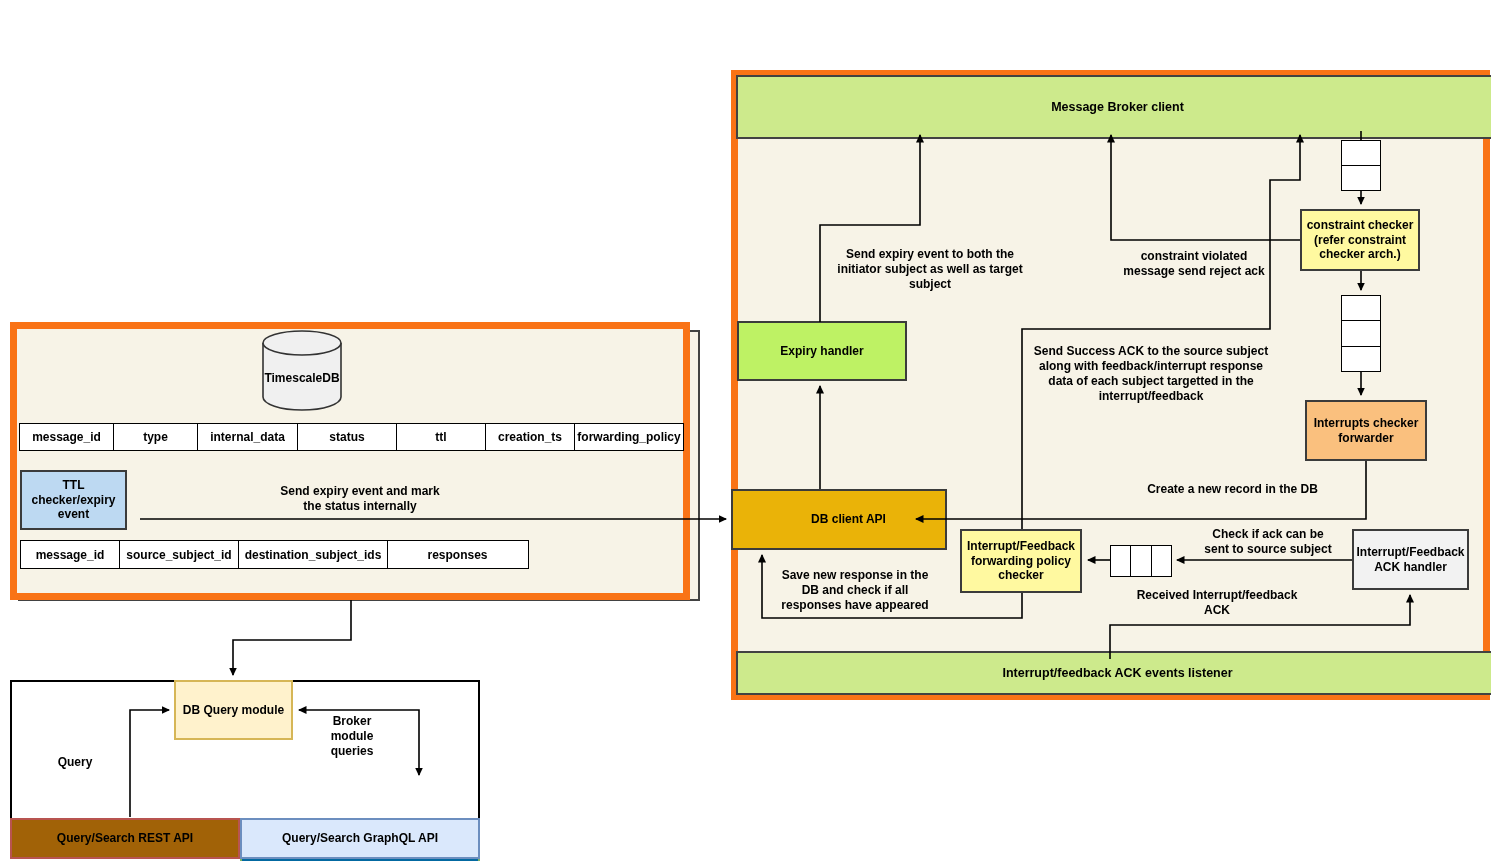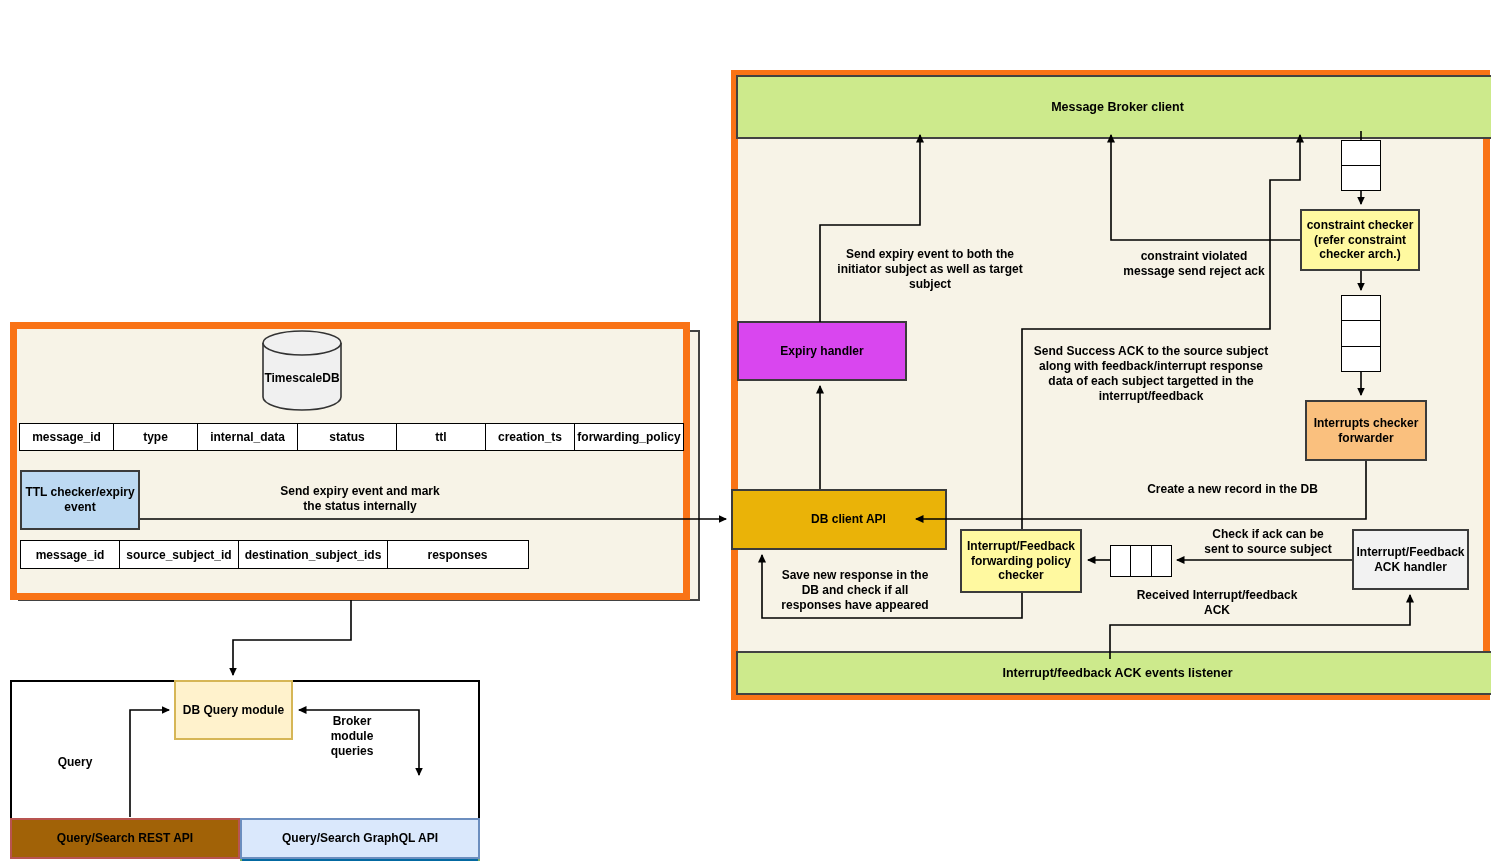--- a/index.html
+++ b/index.html
@@ -46,21 +46,21 @@
   <div class="abs tblrow" style="left:19px;top:423px;height:28px;">
     <div class="tblcell" style="width:95px;height:28px;">message_id</div>
     <div class="tblcell" style="width:86px;height:28px;">type</div>
     <div class="tblcell" style="width:101px;height:28px;">internal_data</div>
     <div class="tblcell" style="width:101px;height:28px;">status</div>
     <div class="tblcell" style="width:90px;height:28px;">ttl</div>
     <div class="tblcell" style="width:91px;height:28px;">creation_ts</div>
     <div class="tblcell" style="width:110px;height:28px;">forwarding_policy</div>
   </div>
 
-  <div class="abs box" style="left:20px;top:470px;width:120px;height:60px;background:#BDD9F2;">TTL checker/expiry
+  <div class="abs box" style="left:20px;top:470px;width:107px;height:60px;background:#BDD9F2;">TTL checker/expiry
 event</div>
   <div class="abs lbl" style="left:250px;top:484px;width:220px;">Send expiry event and mark
 the status internally</div>
 
   <div class="abs tblrow" style="left:20px;top:540px;height:29px;">
     <div class="tblcell" style="width:100px;height:29px;">message_id</div>
     <div class="tblcell" style="width:121px;height:29px;">source_subject_id</div>
     <div class="tblcell" style="width:150px;height:29px;">destination_subject_ids</div>
     <div class="tblcell" style="width:142px;height:29px;">responses</div>
   </div>
@@ -77,21 +77,21 @@
 
   <div class="abs panel" style="left:731px;top:70px;width:759px;height:630px;">
     <div class="greenbar" style="position:absolute;left:-2px;top:-2px;width:759px;height:60px;">
       <span>Message Broker client</span>
     </div>
     <div class="greenbar" style="position:absolute;left:-2px;bottom:-2px;width:759px;height:40px;">
       <span>Interrupt/feedback ACK events listener</span>
     </div>
   </div>
 
-  <div class="abs box" style="left:737px;top:321px;width:170px;height:60px;background:#d946ef;">Expiry handler</div>
+  <div class="abs box" style="left:737px;top:321px;width:170px;height:60px;background:#bef264;">Expiry handler</div>
   <div class="abs box" style="left:731px;top:489px;width:216px;height:61px;background:#eab308;padding-left:19px;">DB client API</div>
   <div class="abs box" style="left:1300px;top:209px;width:120px;height:62px;background:#FFF9A0;">constraint checker
 (refer constraint
 checker arch.)</div>
   <div class="abs box" style="left:1305px;top:400px;width:122px;height:61px;background:#FAC07E;">Interrupts checker
 forwarder</div>
   <div class="abs box" style="left:960px;top:529px;width:122px;height:64px;background:#FFF9A0;">Interrupt/Feedback
 forwarding policy
 checker</div>
   <div class="abs box" style="left:1352px;top:529px;width:117px;height:61px;background:#F2F2F2;">Interrupt/Feedback

